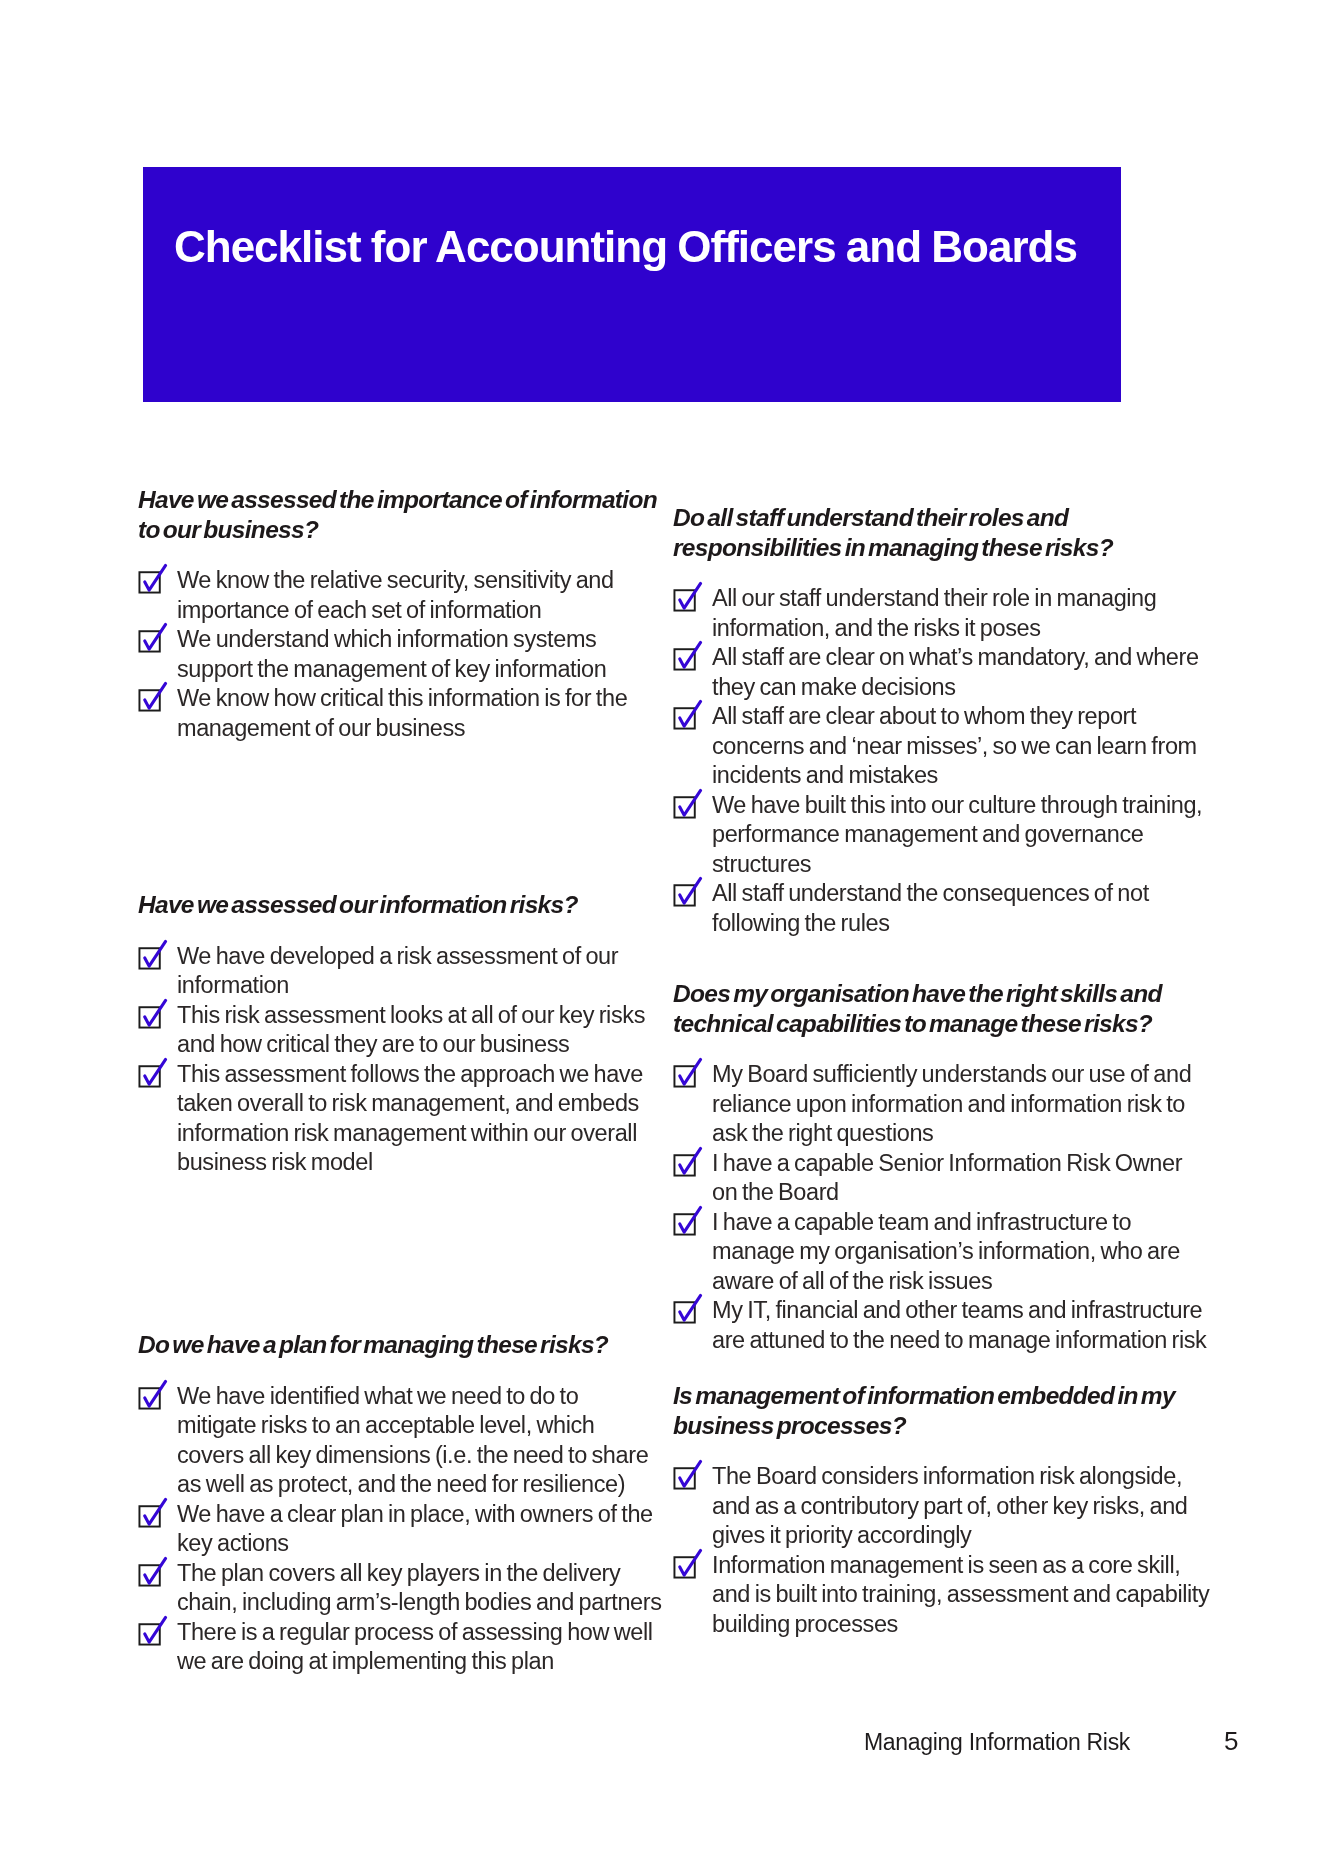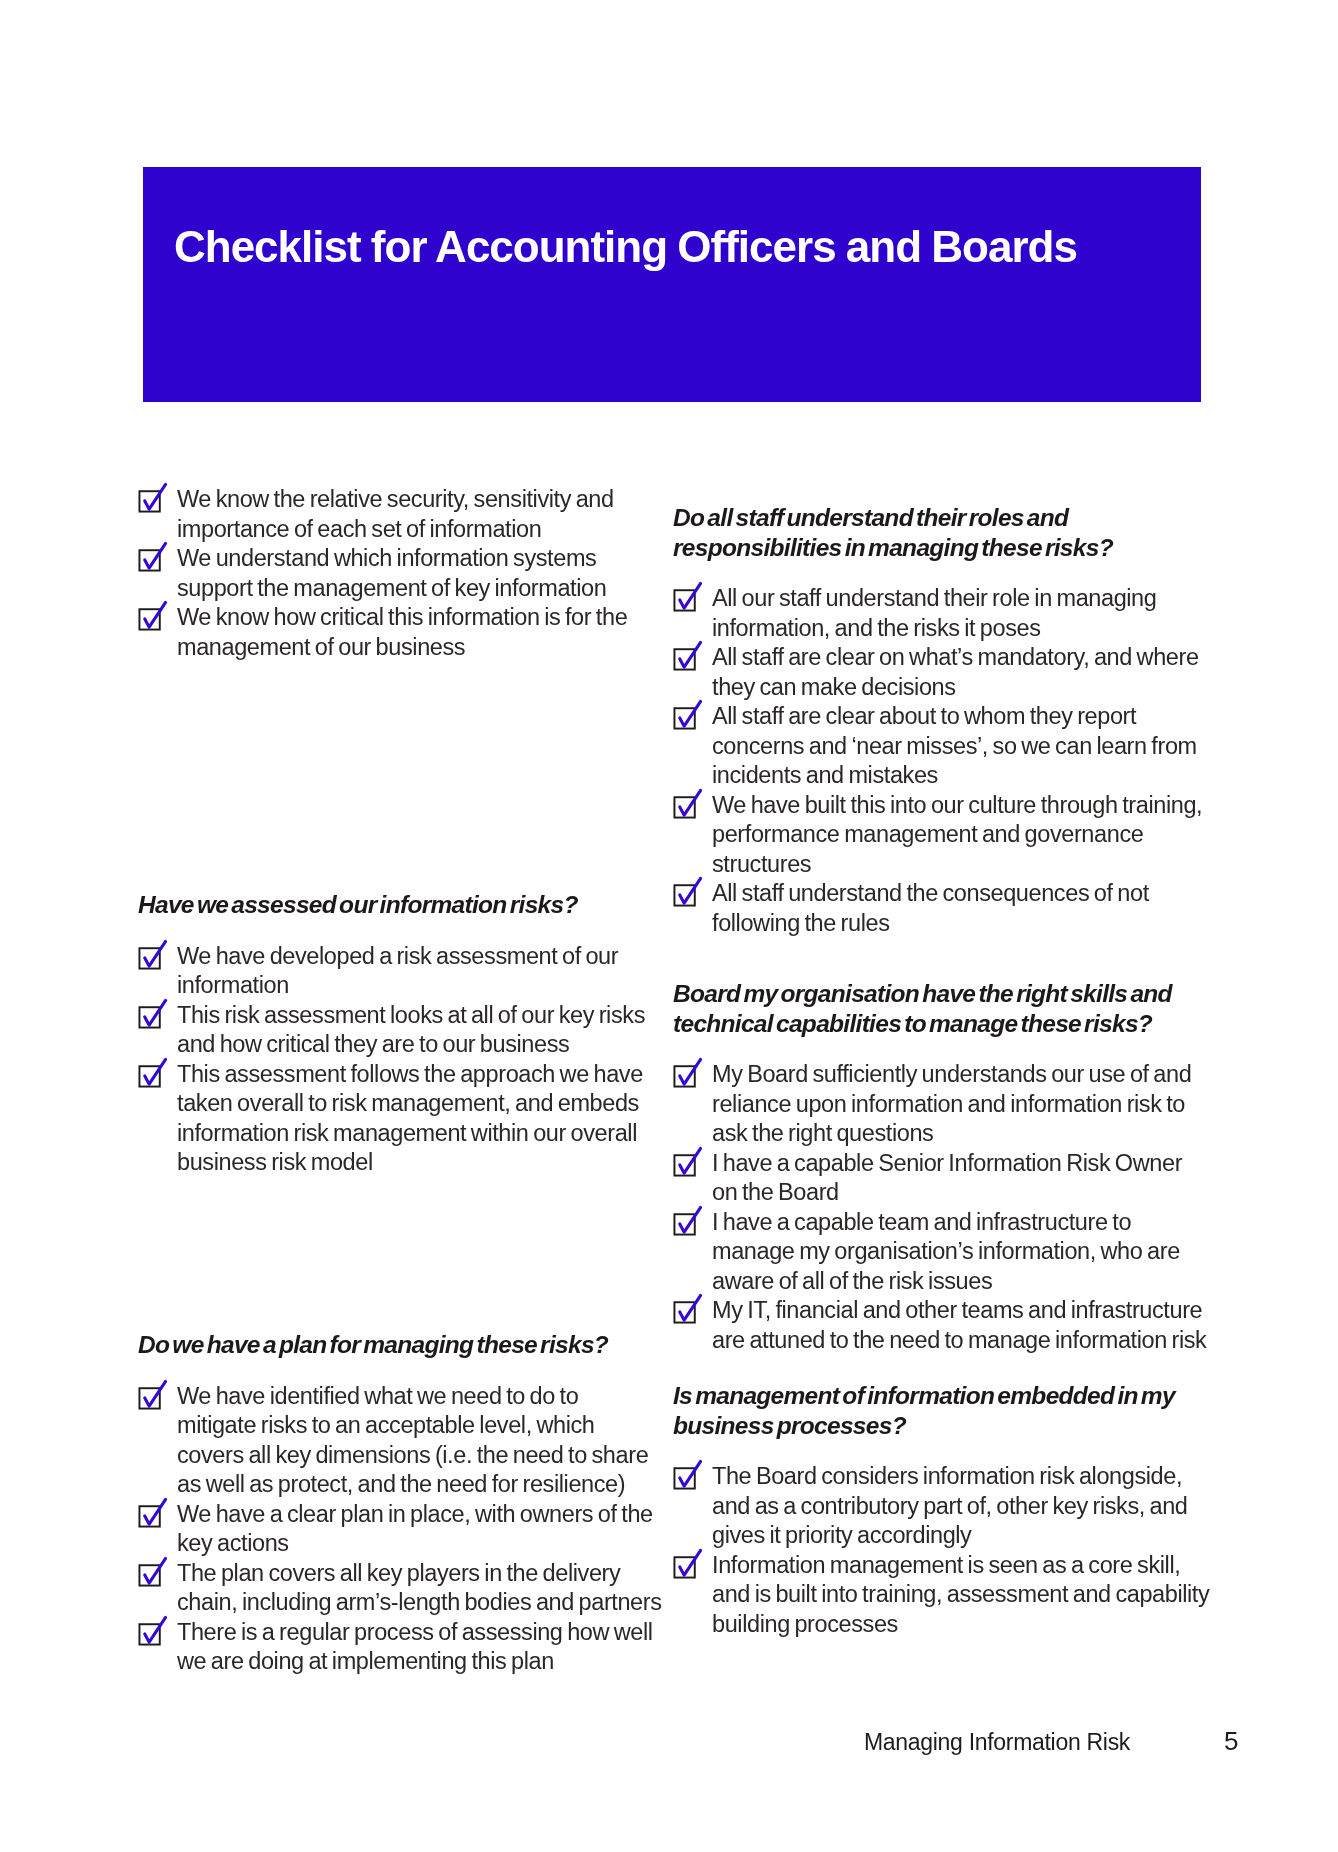--- a/index.html
+++ b/index.html
@@ -8,21 +8,21 @@
     width:1338px;
     height:1852px;
     background:#ffffff;
     overflow:hidden;
     font-family:"Liberation Sans", sans-serif;
     color:var(--text,#2b2727);
   }
   .banner{
     position:absolute;
     left:143px; top:167px;
-    width:1058px; height:235px;
+    width:978px; height:235px;
     background:var(--banner,#2f02cd);
   }
   .banner .title{
     display:block;
     margin:0;
     padding:57px 28px 0 31px;
     font-size:44px;
     line-height:1.05;
     font-weight:bold;
     letter-spacing:-1px;
@@ -79,20 +79,21 @@
 
 <div class="page">
 
   <div class="banner">
     <h1 class="title">Checklist for Accounting Officers and Boards</h1>
   </div>
 
   <div class="col col-left">
 
     <div class="sec l-s1">
+      <h2 class="sec-heading">Have we assessed the importance of information to our business?</h2>
       <div class="list">
         <div class="item">
           <span class="cb">
               <svg viewBox="0 0 31 35">
                 <rect class="box" x="1.5" y="10.5" width="21" height="21"></rect>
                 <path class="tick" d="M7 20.5 L11.5 29 L28.5 3.5"></path>
               </svg>
             </span>
           <span class="txt">We know the relative security, sensitivity and importance of each set of information</span>
         </div>
@@ -241,21 +242,21 @@
                 <rect class="box" x="1.5" y="10.5" width="21" height="21"></rect>
                 <path class="tick" d="M7 20.5 L11.5 29 L28.5 3.5"></path>
               </svg>
             </span>
           <span class="txt">All staff understand the consequences of not following the rules</span>
         </div>
       </div>
     </div>
 
     <div class="sec r-s2">
-      <h2 class="sec-heading">Board my organisation have the right skills and technical capabilities to manage these risks?</h2>
+      <h2 class="sec-heading">Does my organisation have the right skills and technical capabilities to manage these risks?</h2>
       <div class="list">
         <div class="item">
           <span class="cb">
               <svg viewBox="0 0 31 35">
                 <rect class="box" x="1.5" y="10.5" width="21" height="21"></rect>
                 <path class="tick" d="M7 20.5 L11.5 29 L28.5 3.5"></path>
               </svg>
             </span>
           <span class="txt">My Board sufficiently understands our use of and reliance upon information and information risk to ask the right questions</span>
         </div>

